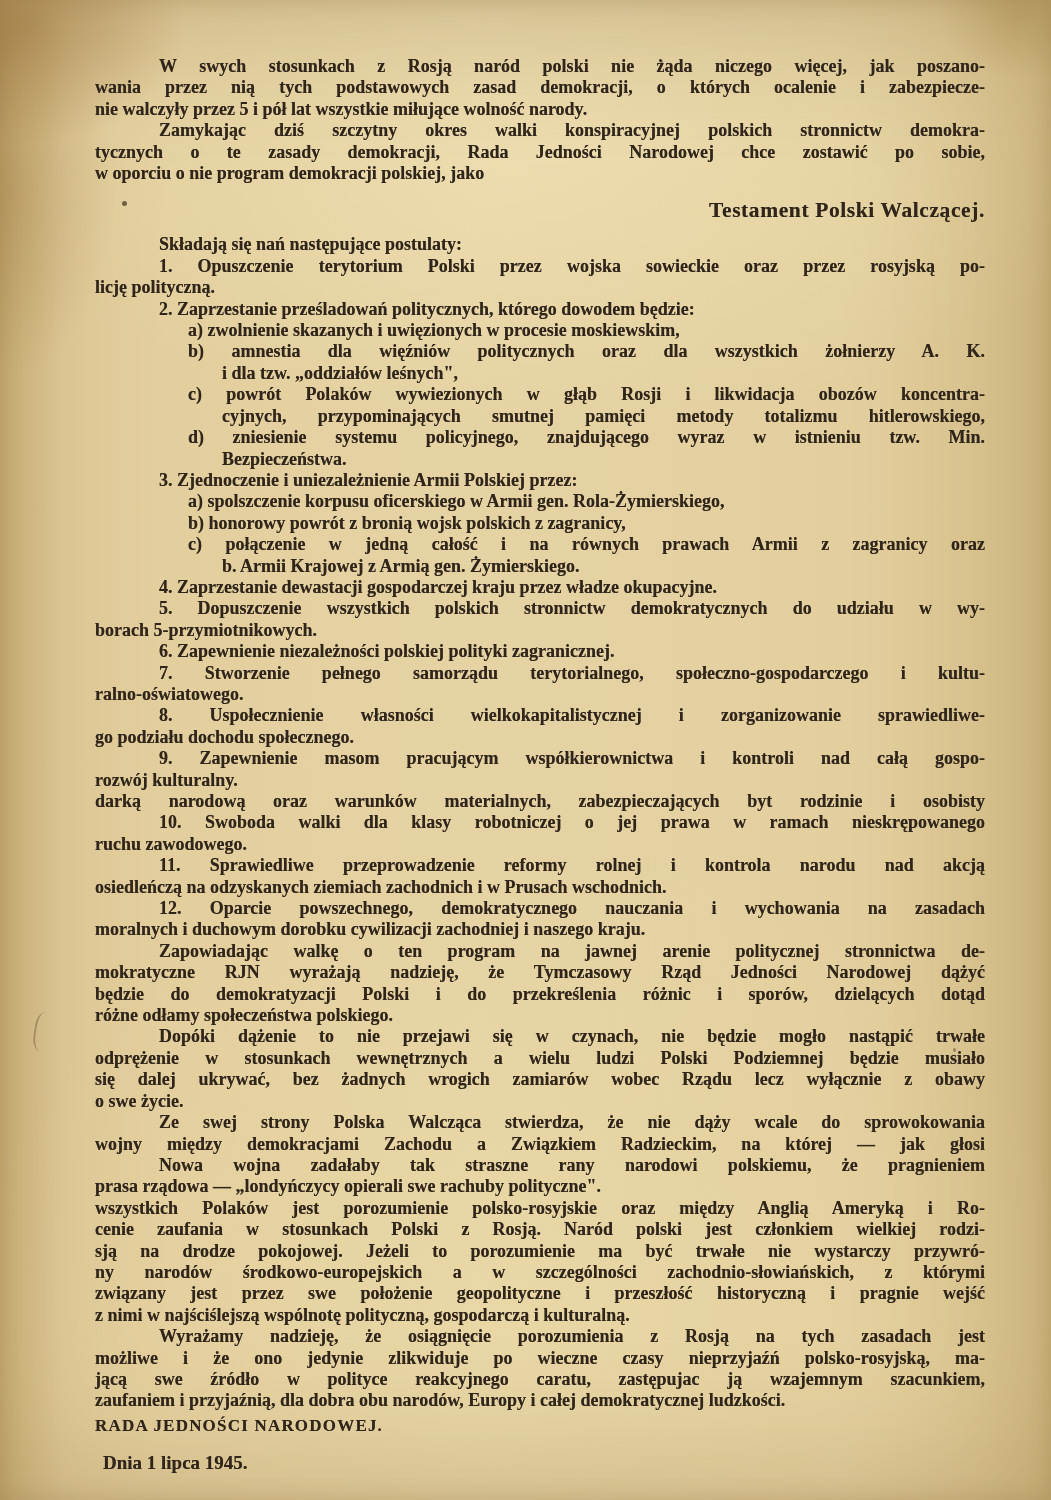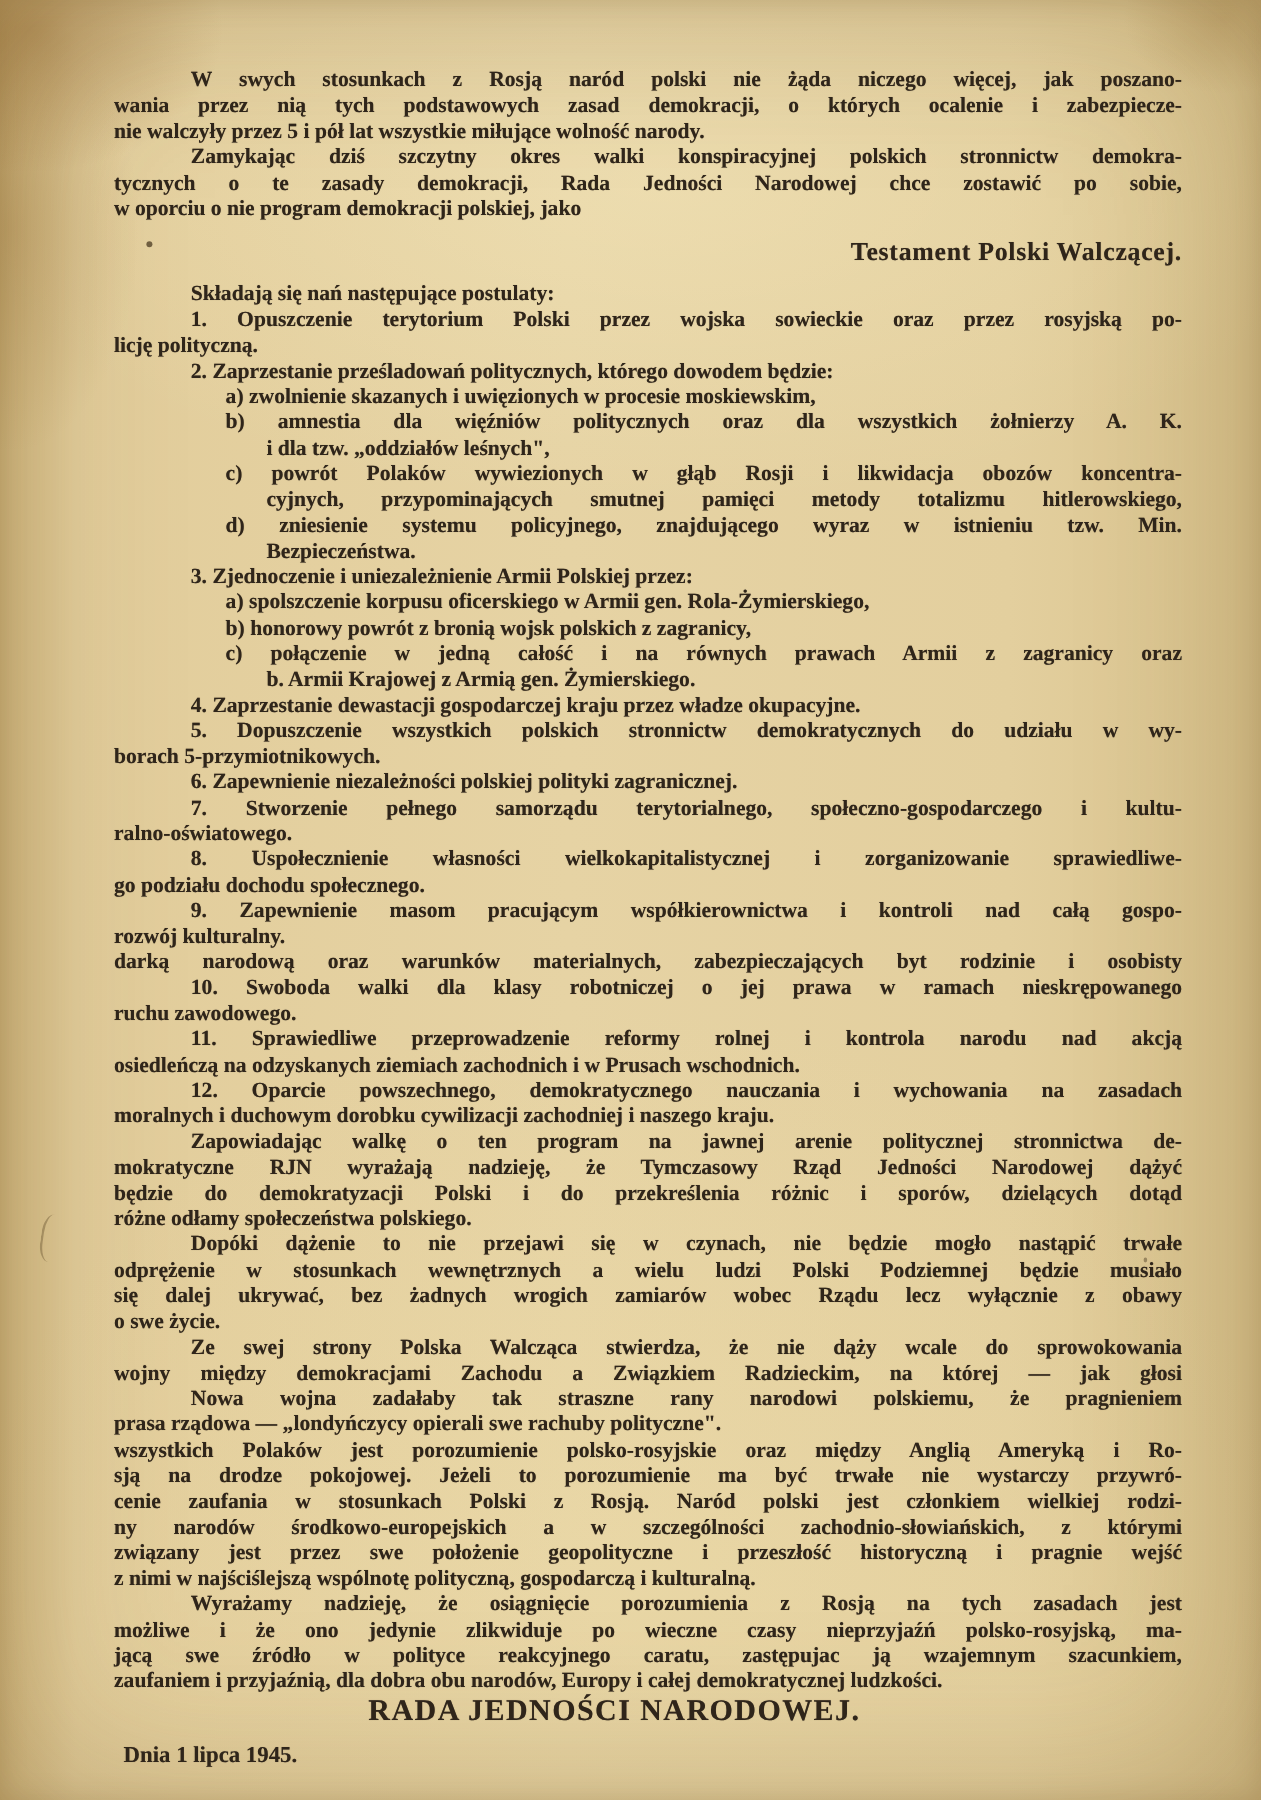--- a/index.html
+++ b/index.html
@@ -50,23 +50,23 @@
   .heading{
     text-align:right;
     font-size:21.5px;
     line-height:24px;
     font-weight:700;
     letter-spacing:.6px;
     margin:14px 0 12px 0;
   }
   .signature{
     margin-top:3px;
-    text-align:center;
+    text-align:left;
     padding-right:56px;
-    font-size:25px;
+    font-size:17px;
     letter-spacing:1.2px;
   }
   .dateline{
     margin-top:16px;
     margin-left:8px;
     font-size:19px;
   }
 </style>
 </head>
 <body>
@@ -129,22 +129,22 @@
         <div class="line i-base">różne odłamy społeczeństwa polskiego.</div>
         <div class="line i-para j">Dopóki dążenie to nie przejawi się w czynach, nie będzie mogło nastąpić trwałe</div>
         <div class="line i-base j">odprężenie w stosunkach wewnętrznych a wielu ludzi Polski Podziemnej będzie musiało</div>
         <div class="line i-base j">się dalej ukrywać, bez żadnych wrogich zamiarów wobec Rządu lecz wyłącznie z obawy</div>
         <div class="line i-base">o swe życie.</div>
         <div class="line i-para j">Ze swej strony Polska Walcząca stwierdza, że nie dąży wcale do sprowokowania</div>
         <div class="line i-base j">wojny między demokracjami Zachodu a Związkiem Radzieckim, na której — jak głosi</div>
         <div class="line i-para j">Nowa wojna zadałaby tak straszne rany narodowi polskiemu, że pragnieniem</div>
         <div class="line i-base">prasa rządowa — „londyńczycy opierali swe rachuby polityczne".</div>
         <div class="line i-base j">wszystkich Polaków jest porozumienie polsko-rosyjskie oraz między Anglią Ameryką i Ro-</div>
+        <div class="line i-base j">cenie zaufania w stosunkach Polski z Rosją. Naród polski jest członkiem wielkiej rodzi-</div>
         <div class="line i-base j">sją na drodze pokojowej. Jeżeli to porozumienie ma być trwałe nie wystarczy przywró-</div>
-        <div class="line i-base j">cenie zaufania w stosunkach Polski z Rosją. Naród polski jest członkiem wielkiej rodzi-</div>
         <div class="line i-base j">ny narodów środkowo-europejskich a w szczególności zachodnio-słowiańskich, z którymi</div>
         <div class="line i-base j">związany jest przez swe położenie geopolityczne i przeszłość historyczną i pragnie wejść</div>
         <div class="line i-base">z nimi w najściślejszą wspólnotę polityczną, gospodarczą i kulturalną.</div>
         <div class="line i-para j">Wyrażamy nadzieję, że osiągnięcie porozumienia z Rosją na tych zasadach jest</div>
         <div class="line i-base j">możliwe i że ono jedynie zlikwiduje po wieczne czasy nieprzyjaźń polsko-rosyjską, ma-</div>
         <div class="line i-base j">jącą swe źródło w polityce reakcyjnego caratu, zastępujac ją wzajemnym szacunkiem,</div>
         <div class="line i-base">zaufaniem i przyjaźnią, dla dobra obu narodów, Europy i całej demokratycznej ludzkości.</div>
       </div>
 
     <div class="signature">RADA JEDNOŚCI NARODOWEJ.</div>

